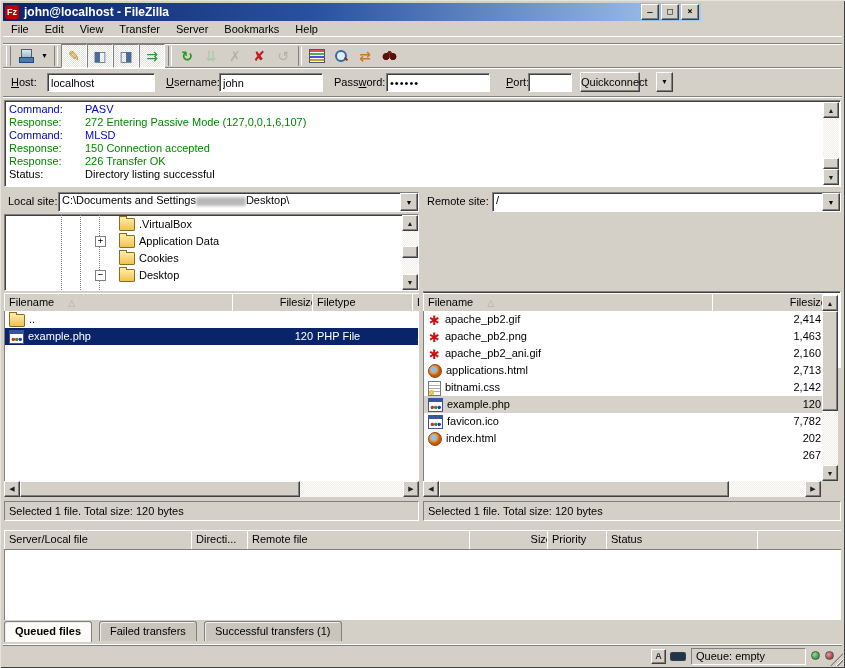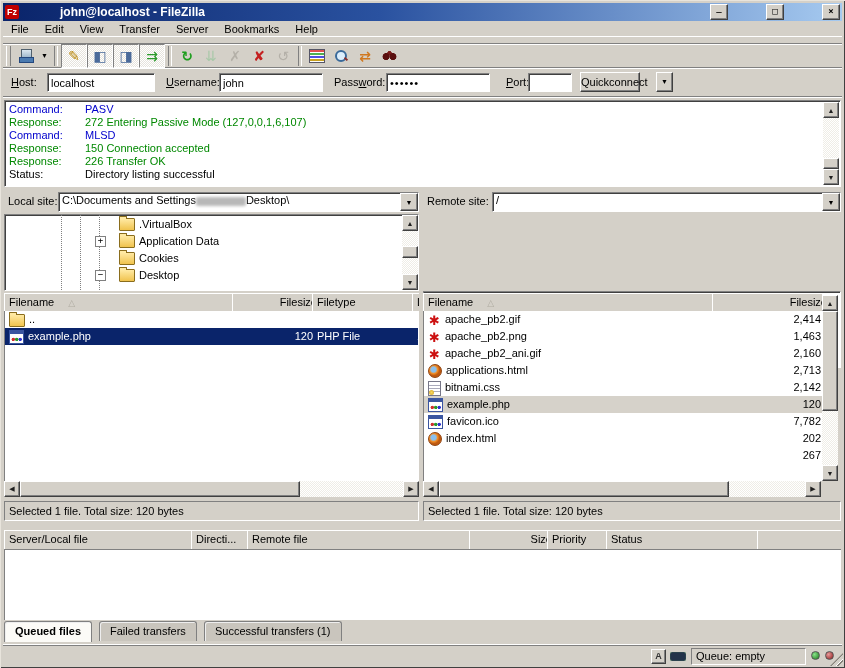--- a/index.html
+++ b/index.html
@@ -96,21 +96,21 @@
   .led{width:9px;height:9px;border-radius:50%;border:1px solid #555;}
   .grip{position:absolute;right:2px;bottom:2px;width:13px;height:13px;
     background:repeating-linear-gradient(135deg,transparent 0 3px,#fff 3px 4px,#86827a 4px 5px);
     clip-path:polygon(100% 0,100% 100%,0 100%);}
 </style>
 </head>
 <body>
 
 <div class="window">
 
-  <div class="abs titlebar" style="left:3px;top:3px;width:839px;height:18px;gap:36px;">
+  <div class="abs titlebar" style="left:3px;top:3px;width:698px;height:18px;">
     <div class="fz-icon">Fz</div>
     <div class="title-text">john@localhost - FileZilla</div>
     <div class="winbtn raised" style="line-height:7px;">_</div>
     <div class="winbtn raised">□</div>
     <div class="winbtn raised">×</div>
   </div>
 
   <div class="abs menubar" style="left:3px;top:22px;width:839px;height:15px;">
     <div class="menu-item">File</div>
     <div class="menu-item">Edit</div>

